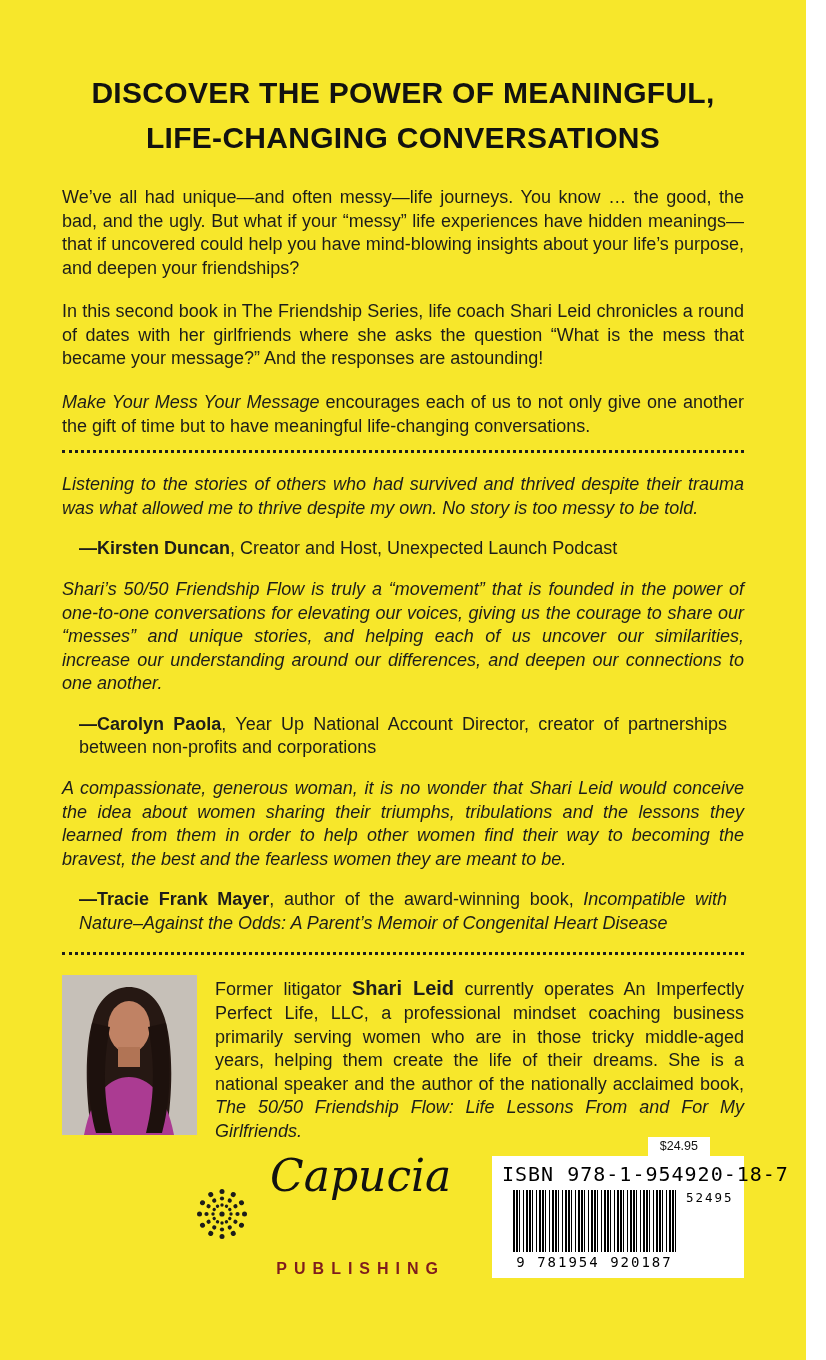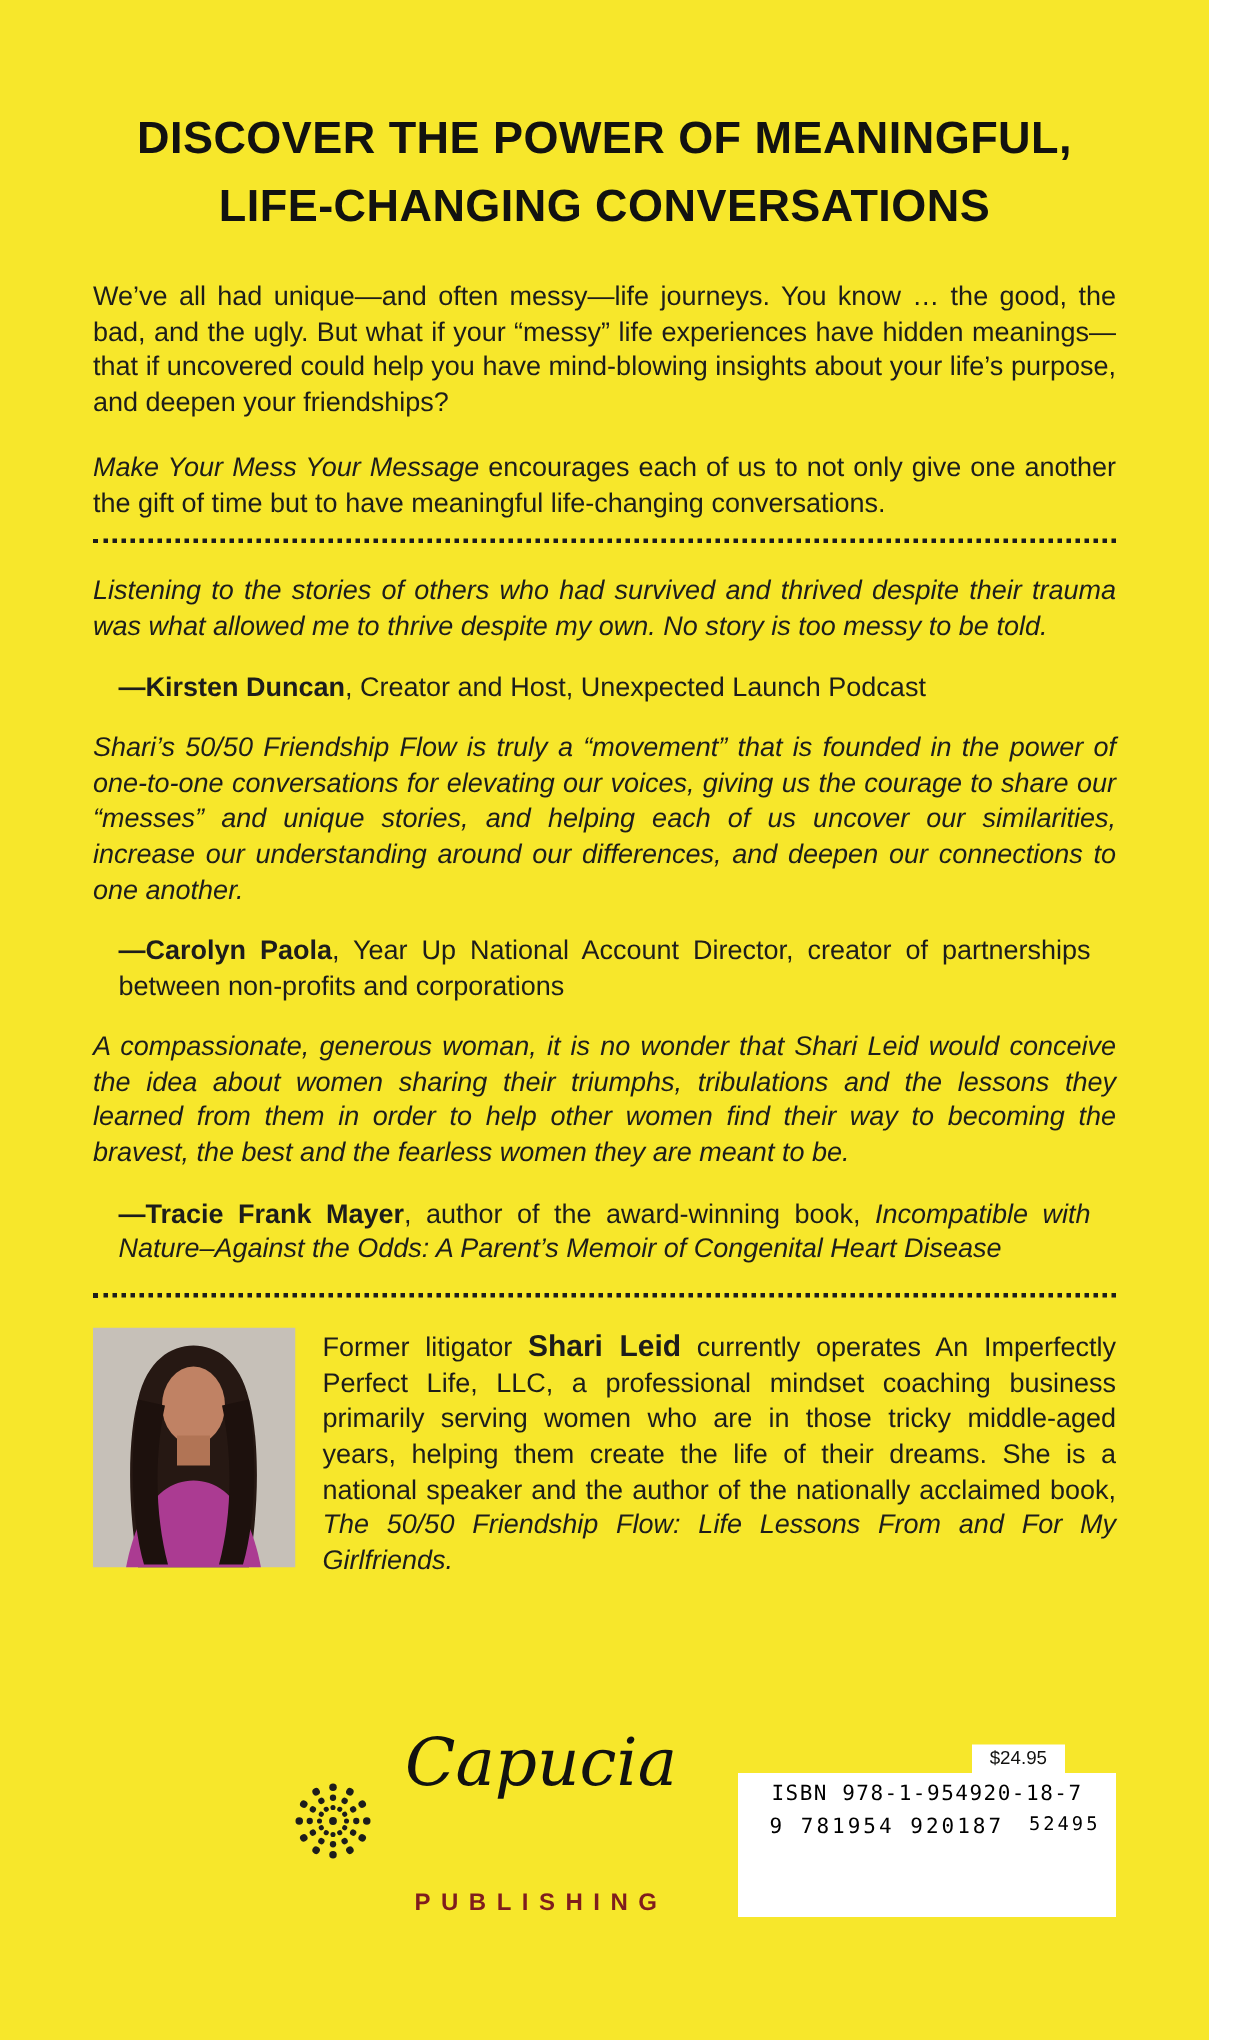--- a/index.html
+++ b/index.html
@@ -31,42 +31,43 @@
 
   .footer{position:absolute;left:62px;right:62px;bottom:82px;display:flex;justify-content:space-between;align-items:flex-end;}
   .publisher{display:flex;align-items:center;gap:16px;margin-left:128px;}
   .pub-text{display:flex;flex-direction:column;align-items:center;gap:36px;}
   .capucia{font-family:"DejaVu Serif","Liberation Serif",serif;font-style:italic;font-size:44px;line-height:1;color:#121210;}
   .publishing{font-size:16px;letter-spacing:7px;font-weight:600;margin-top:26px;color:#7f1d1d;}
 
   .barcode-wrap{display:flex;flex-direction:column;}
   .price-tab{background:#fff;align-self:flex-end;margin-right:34px;font-size:12.5px;padding:2px 12px 3px;color:#121210;}
   .barcode-box{background:#fff;width:252px;box-sizing:border-box;padding:6px 10px 8px;}
-  .isbn{font-family:"DejaVu Sans Mono","Liberation Mono",monospace;font-size:14px;letter-spacing:1px;text-align:center;white-space:nowrap;color:#000;}
+  .isbn{font-family:"DejaVu Sans Mono","Liberation Mono",monospace;font-size:20px;letter-spacing:1px;text-align:center;white-space:nowrap;color:#000;}
   .bars-row{display:flex;gap:10px;margin-top:4px;}
-  .main-col{flex:1;display:flex;flex-direction:row;padding-left:11px;}
+  .main-col{flex:1;display:flex;flex-direction:column;padding-left:11px;}
   .bars{background:repeating-linear-gradient(90deg,#000 0 2px,#fff 2px 3px,#000 3px 5px,#fff 5px 6px,#000 6px 7px,#fff 7px 10px,#000 10px 11px,#fff 11px 13px);}
   .bars.main{height:62px;}
   .digits{font-family:"DejaVu Sans Mono","Liberation Mono",monospace;font-size:14px;letter-spacing:2px;text-align:center;margin-top:2px;white-space:nowrap;color:#000;}
   .addon-col{width:48px;display:flex;}
   .addon-num{font-family:"DejaVu Sans Mono","Liberation Mono",monospace;font-size:12.5px;letter-spacing:2px;text-align:center;color:#000;}
   .bars.addon{height:44px;margin-top:3px;}
 </style>
 </head>
 <body>
 
 <div class="cover">
 
   <h1 class="headline">
     <span>DISCOVER THE POWER OF MEANINGFUL,</span>
     <span>LIFE-CHANGING CONVERSATIONS</span>
   </h1>
 
   <p class="body-p">We’ve all had unique—and often messy—life journeys. You know … the good, the bad, and the ugly. But what if your “messy” life experiences have hidden meanings—that if uncovered could help you have mind-blowing insights about your life’s purpose, and deepen your friendships?</p>
 
+  <p class="body-p">In this second book in The Friendship Series, life coach Shari Leid chronicles a round of dates with her girlfriends where she asks the question “What is the mess that became your message?” And the responses are astounding!</p>
 
   <p class="body-p tight"><em>Make Your Mess Your Message</em><span> encourages each of us to not only give one another the gift of time but to have meaningful life-changing conversations.</span></p>
 
   <div class="dotted"></div>
 
   <div class="testimonial">
     <p class="quote">Listening to the stories of others who had survived and thrived despite their trauma was what allowed me to thrive despite my own. No story is too messy to be told.</p>
     <p class="attr"><strong>—Kirsten Duncan</strong><span>, Creator and Host, Unexpected Launch Podcast</span></p>
   </div>
 

